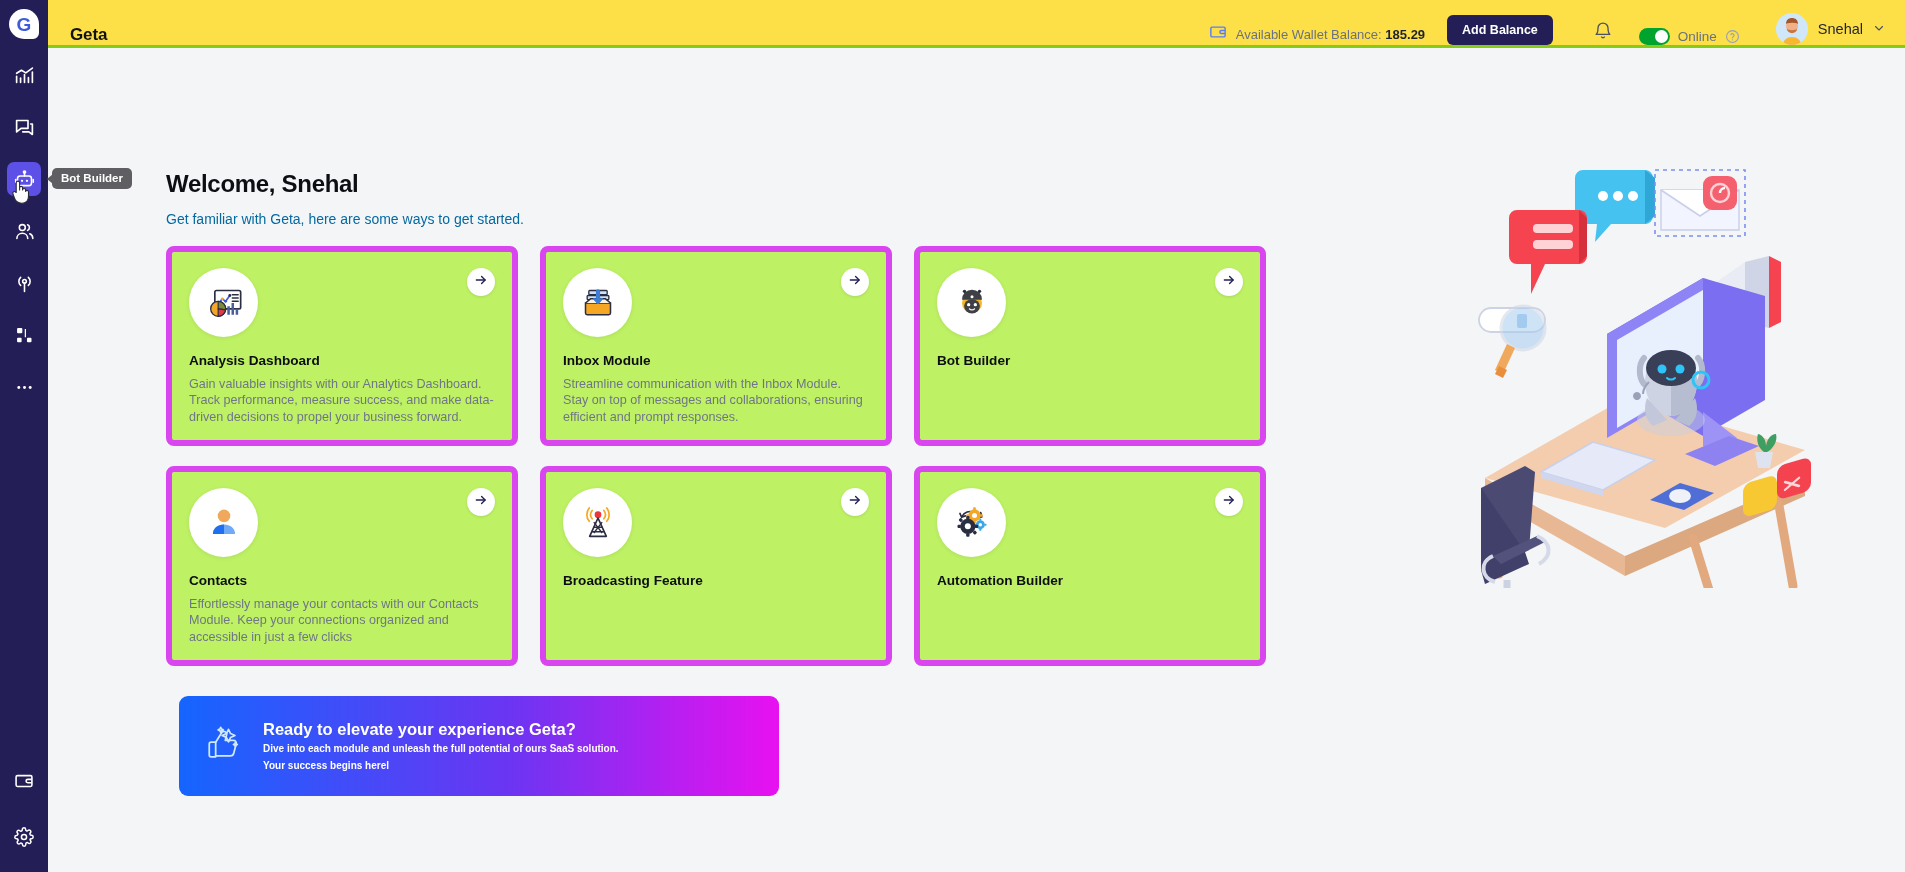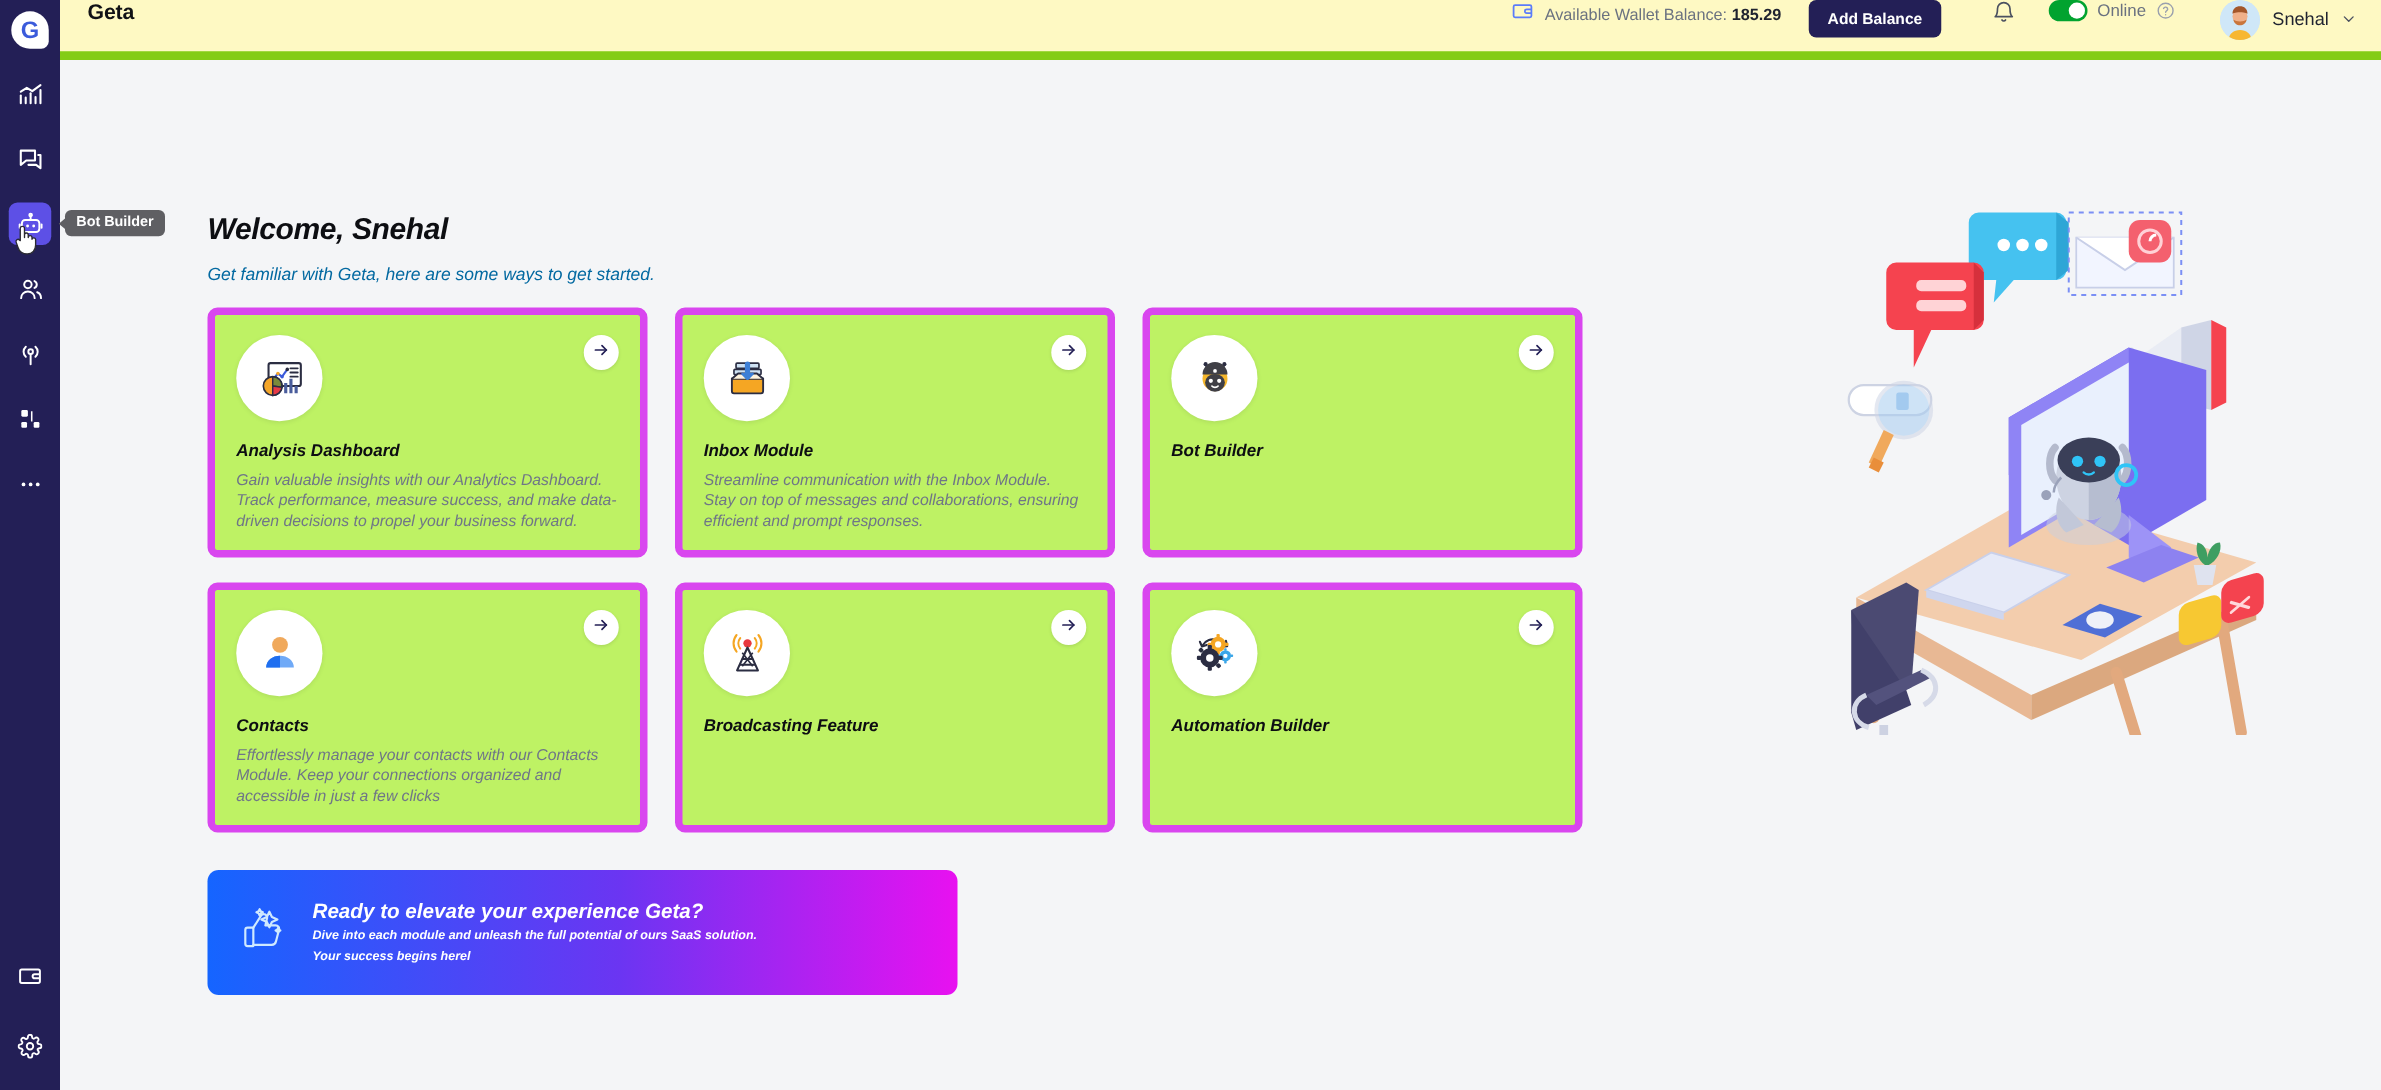--- a/index.html
+++ b/index.html
@@ -58,24 +58,24 @@
     content: ""; position: absolute; left: -5px; top: 50%; margin-top: -5px;
     border-top: 5px solid transparent; border-bottom: 5px solid transparent;
     border-right: 6px solid #5f5f63;
   }
 
   
   .main { flex: 1; height: 872px; display: flex; flex-direction: column; position: relative; }
 
   
   .topbar {
-    height: 48px; min-height: 48px; background: #fef9c3;
-    display: flex; align-items: flex-start;
+    height: 48px; min-height: 48px; background: #fde047;
+    display: flex; align-items: flex-end;
     padding: 0 20px 0 22px;
-    border-bottom: 7px solid #84cc16;
+    border-bottom: 3px solid #84cc16;
   }
   .brand-title { font-size: 17px; font-weight: 700; color: #111216; letter-spacing: -0.1px;}
   .topbar-spacer { flex: 1; }
   .wallet {
     display: flex; align-items: center; gap: 9px; margin-right: 22px;
   }
   .wallet-label { font-size: 13px; color: #6b7280; }
   .wallet-label b { color: #1f2330; font-weight: 700; }
   .add-balance-btn {
     background: #231f56; color: #fff; border: none;
@@ -97,21 +97,21 @@
   .help-icon { cursor: pointer; display: flex; }
   .user-wrap { display: flex; align-items: center; gap: 10px; cursor: pointer; }
   .avatar {
     width: 32px; height: 32px; border-radius: 50%;
     background: #cfe5f7; overflow: hidden; position: relative; flex: none;
   }
   .user-name { font-size: 14.5px; color: #1f2330; }
   .caret { color: #6b7280; font-size: 11px; }
 
   
-  .content { flex: 1; position: relative; overflow: hidden; background: #f4f5f7; font-style: italic; }
+  .content { flex: 1; position: relative; overflow: hidden; background: #f4f5f7; }
   .welcome-h1 { position:absolute; left: 118px; top: 122px;
       font-size: 24px; font-weight: 700; color: #0d0e12; letter-spacing: -0.3px;}
   .welcome-sub { position:absolute; left: 118px; top: 163px;
       font-size: 14px; color: #0369a1; }
 
   .cards {
     position: absolute; left: 118px; top: 198px;
     display: grid; grid-template-columns: repeat(3, 352px);
     gap: 20px 22px;
   }
@@ -137,21 +137,21 @@
   .card-title {
     margin-top: 16px; font-size: 13.6px; font-weight: 700; color: #0d0e12;
   }
   .card-desc {
     margin-top: 8px; font-size: 12.6px; line-height: 1.30; color: #6f7687;
     max-width: 330px;
   }
 
   
   .banner {
-    position: absolute; left: 118px; top: 648px;
+    position: absolute; left: 131px; top: 648px;
     width: 600px; height: 100px; border-radius: 9px;
     background: linear-gradient(90deg, #1565ff 0%, #6b35f2 55%, #e811f0 100%);
     display: flex; align-items: center; padding: 0 20px 0 22px; gap: 18px;
   }
   .banner-text-h { font-size: 16.5px; font-weight: 700; color: #ffffff; }
   .banner-text-p { font-size: 10px; color: #ffffff; line-height: 1.38; margin-top: 3px; font-weight: 600;}
 
   
   .illus { position: absolute; right: 60px; top: 100px; width: 390px; height: 440px; }
 </style>

